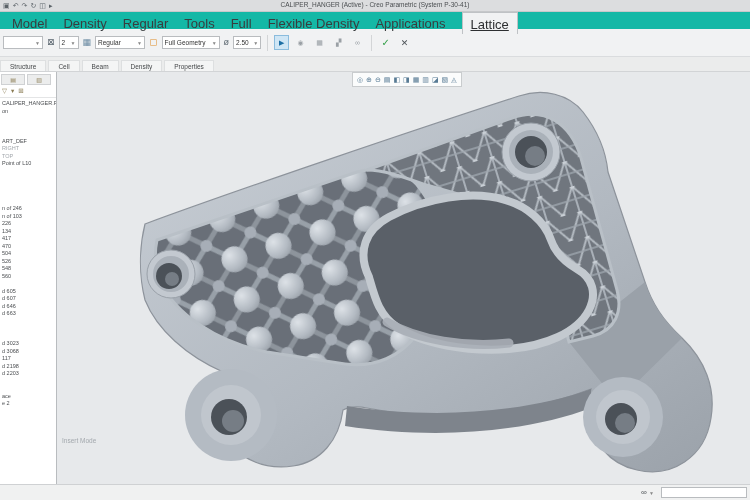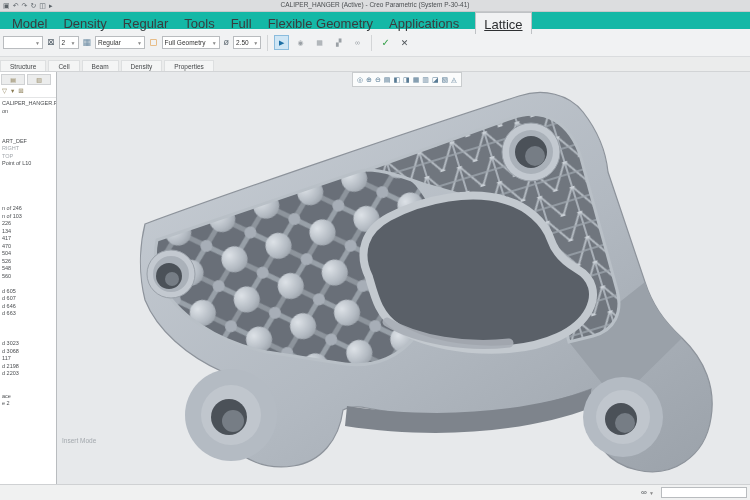--- a/index.html
+++ b/index.html
@@ -73,21 +73,21 @@
     <div class="wtitle">CALIPER_HANGER (Active) - Creo Parametric (System P-30-41)</div>
   </div>
 
   <div class="tabrow">
     <div id="menuTabs" style="display:flex;">
         <div class="tab">Model</div>
         <div class="tab">Density</div>
         <div class="tab">Regular</div>
         <div class="tab">Tools</div>
         <div class="tab">Full</div>
-        <div class="tab">Flexible Geometry</div>
+        <div class="tab">Flexible Density</div>
         <div class="tab">Applications</div>
       </div>
     <div class="tab active">Lattice</div>
   </div>
 
   <div class="ribbon">
     <div class="combo" style="width:40px;">
       <span></span>
         <span class="arr">▼</span>
     </div>

